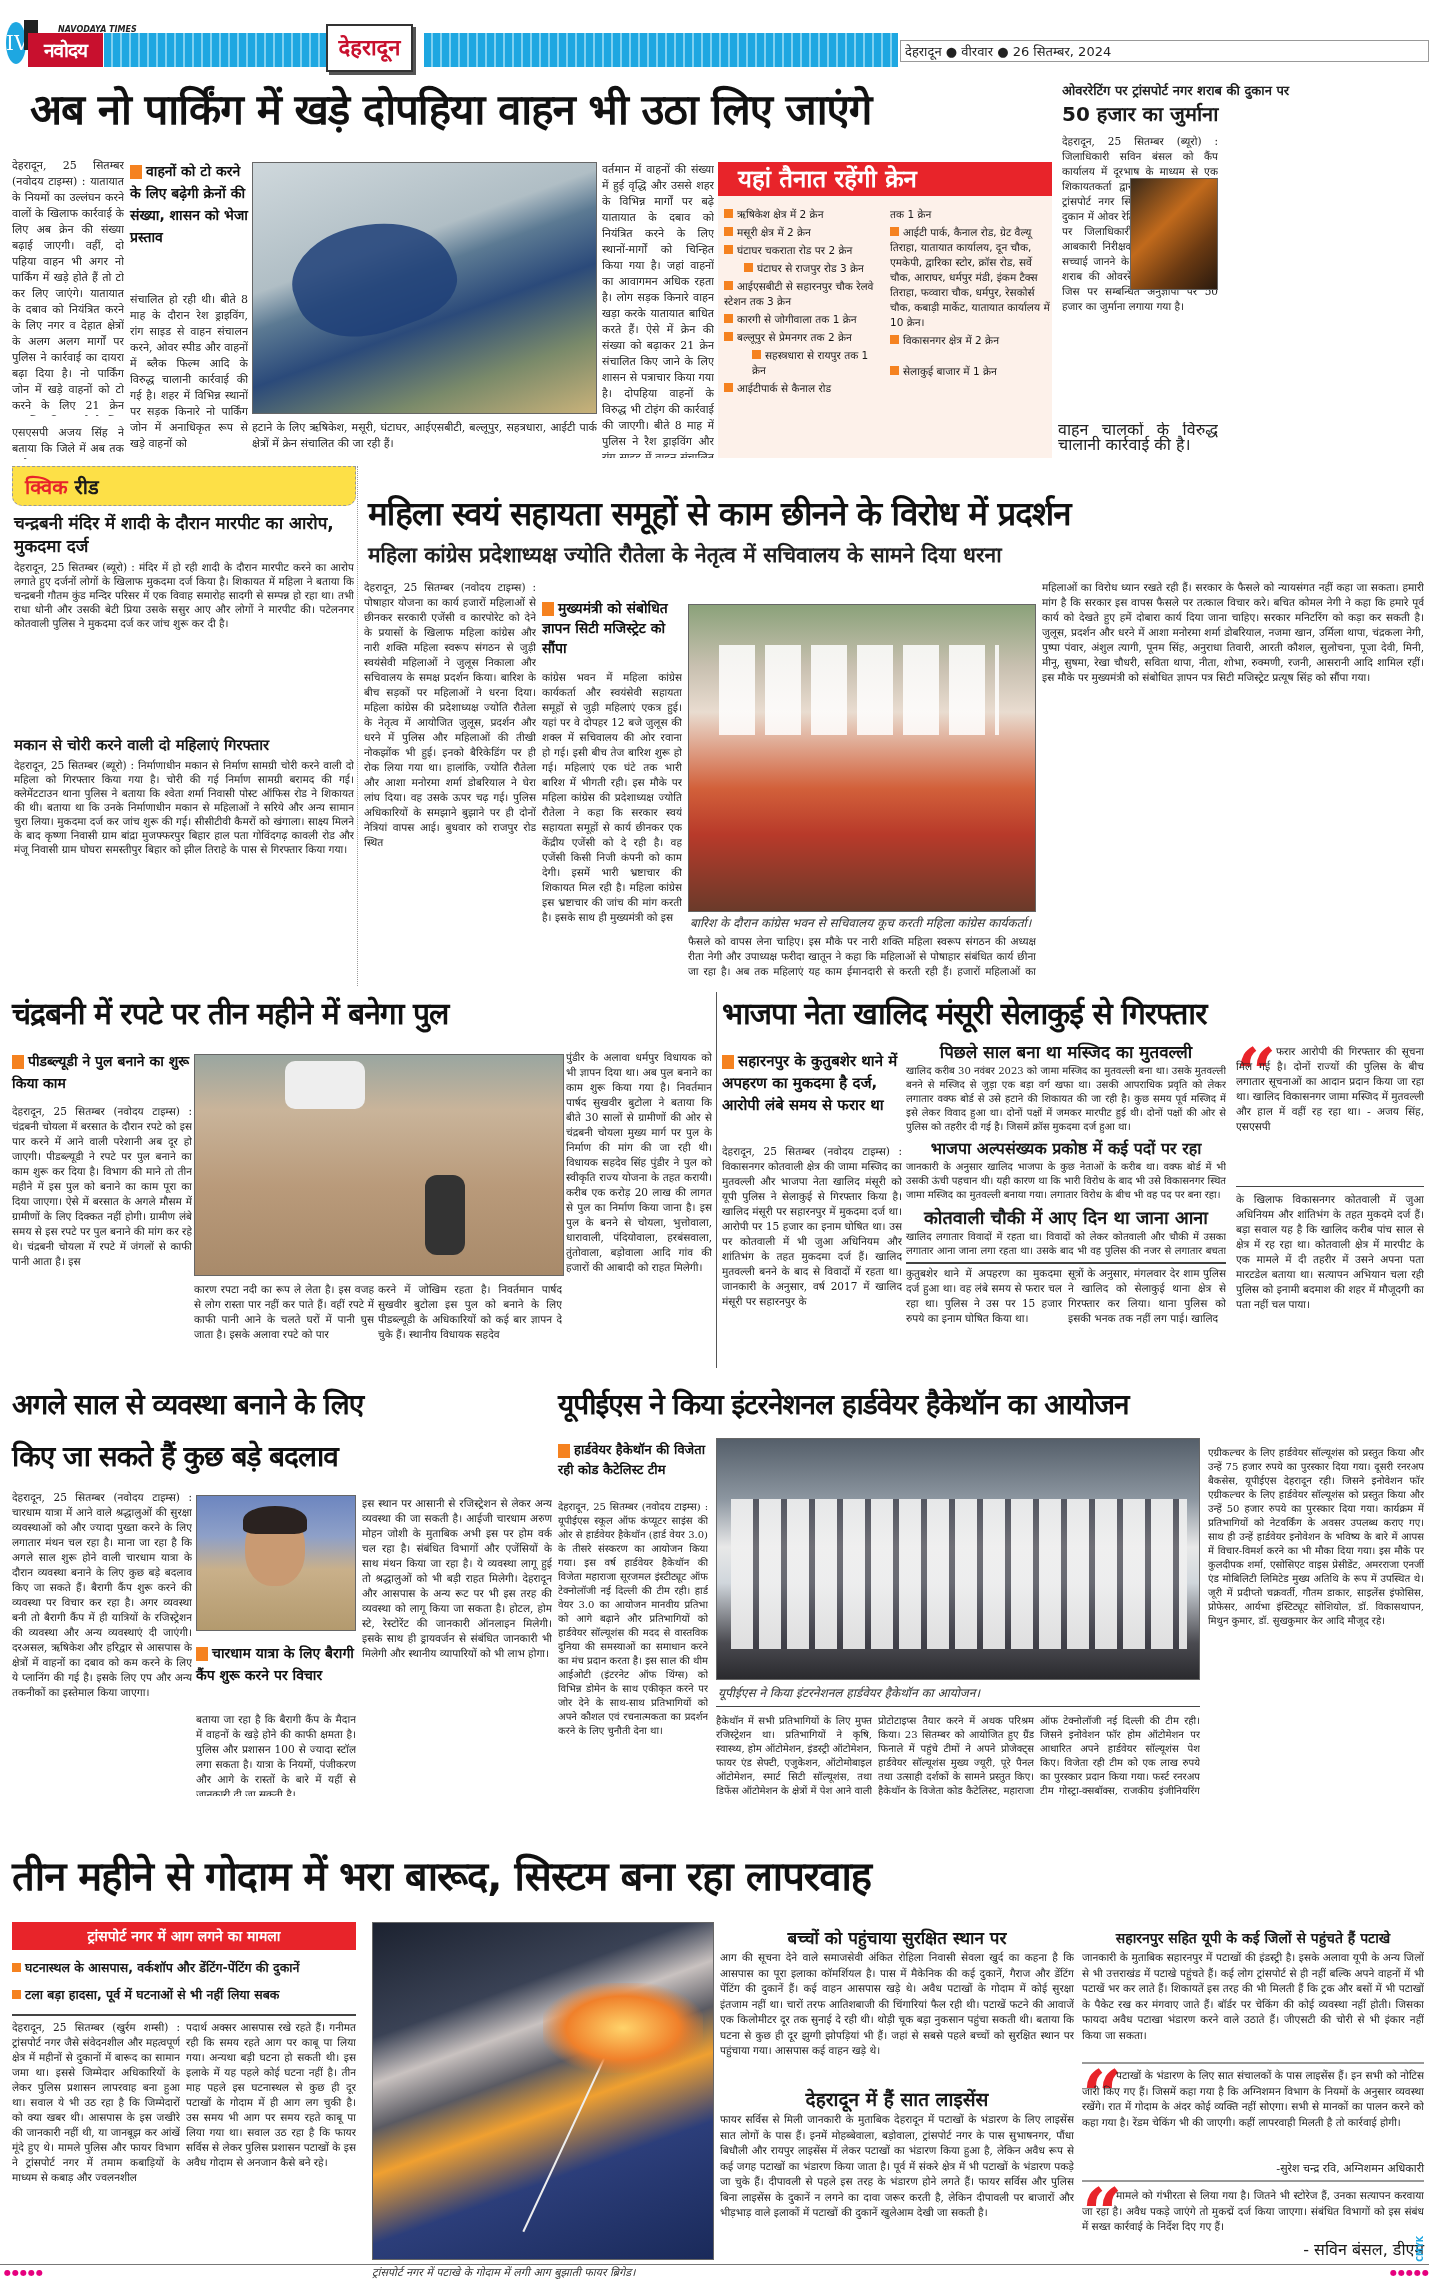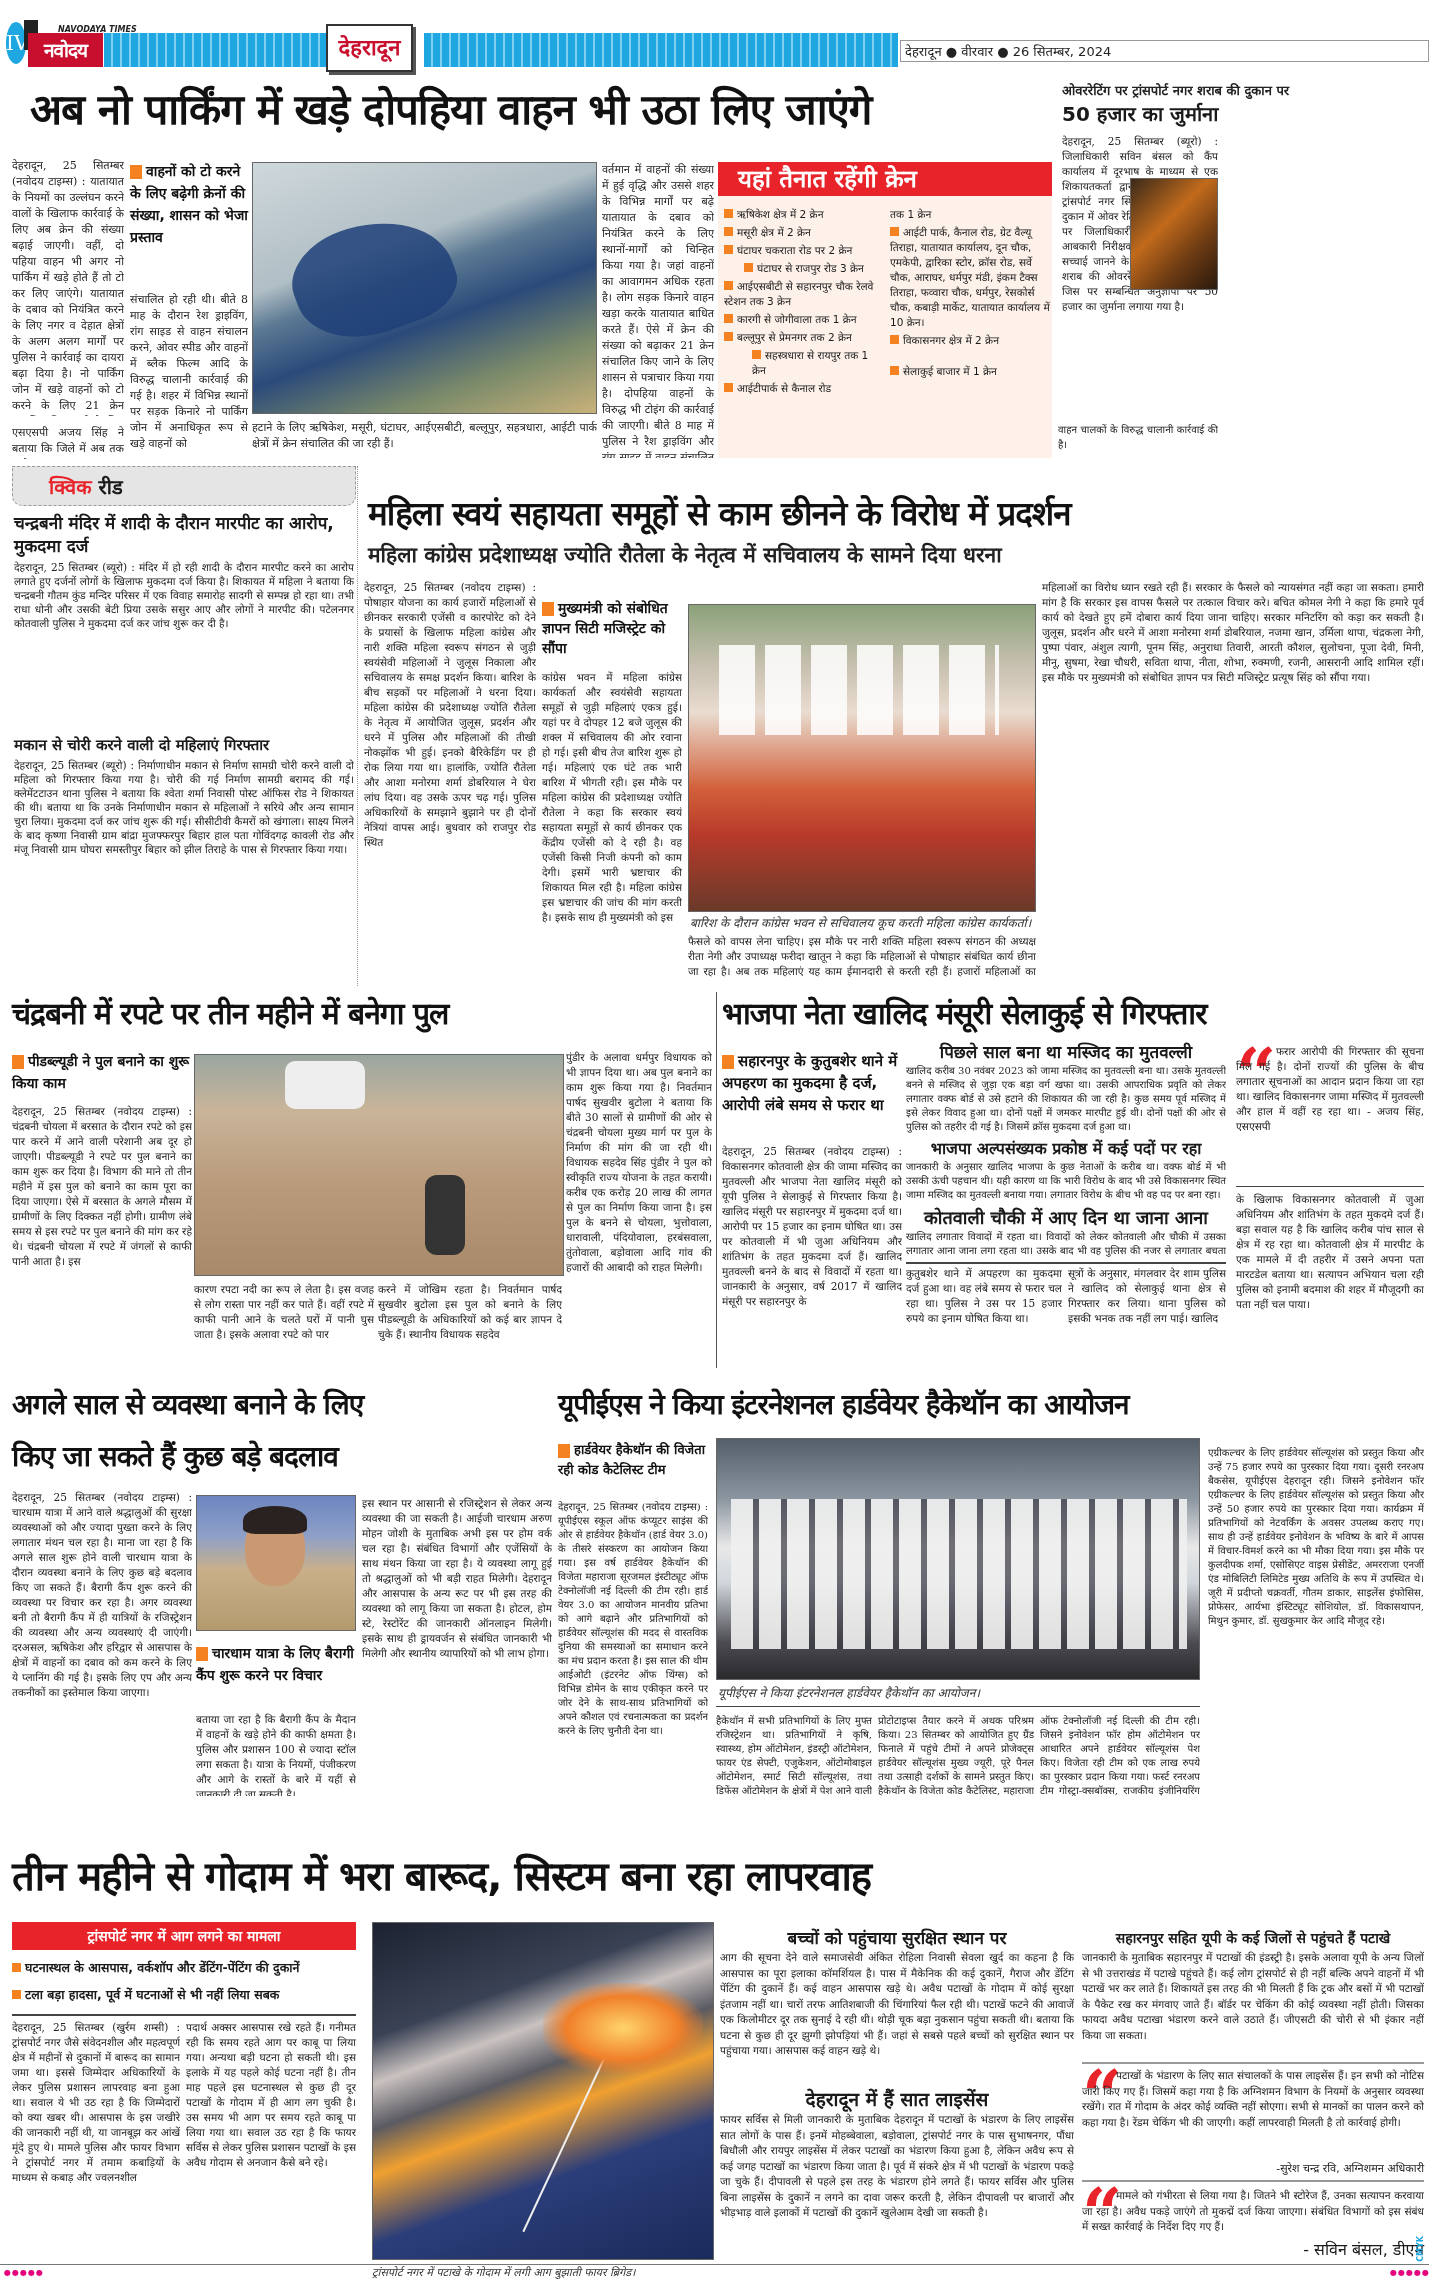--- a/index.html
+++ b/index.html
@@ -64,23 +64,23 @@
       <div style="margin-bottom: 0;"><span style="display: inline-block; width: 9px; height: 9px; background: rgb(245, 130, 32); margin-right: 4px;"></span><span>सेलाकुई बाजार में 1 क्रेन</span></div>
     </div>
 </div>
 
 <div class="abs" style="left:1058px;top:78px;width:365px;height:382px">
   <div style="font-weight:bold;font-size:13px;line-height:18px;color:#222;padding:4px 0 0 4px">ओवररेटिंग पर ट्रांसपोर्ट नगर शराब की दुकान पर</div>
   <div style="font-weight:bold;font-size:20px;line-height:28px;padding-left:4px">50 हजार का जुर्माना</div>
   <div class="abs photo" style="left:72px;top:100px;width:88px;height:112px;background:linear-gradient(135deg,#3a2a1a,#c16a1c 40%,#6b3a12 70%,#2a1a0e)"></div>
   <div class="txt" style="margin-top:6px;font-size:10.5px;line-height:15px;height:220px;width:160px;padding-left:4px">देहरादून, 25 सितम्बर (ब्यूरो) : जिलाधिकारी सविन बंसल को कैंप कार्यालय में दूरभाष के माध्यम से एक शिकायतकर्ता द्वारा सूचना दी गई की ट्रांसपोर्ट नगर स्थित अंग्रेजी शराब की दुकान में ओवर रेटिंग की जा रही है, जिस पर जिलाधिकारी ने तुरंत संबंधित आबकारी निरीक्षक को मौके पर जाकर सच्चाई जानने के निर्देश दिए। मौके पर शराब की ओवररेटिंग होना पाया गया, जिस पर सम्बन्धित अनुज्ञापी पर 50 हजार का जुर्माना लगाया गया है।</div>
 </div>
-<div class="abs txt" style="left:1058px;top:422px;width:160px;height:34px;font-size:10px;line-height:15px">वाहन चालकों के विरुद्ध चालानी कार्रवाई की है।</div>
+<div class="abs txt" style="left:1058px;top:422px;width:160px;height:34px;font-size:16px;line-height:15px">वाहन चालकों के विरुद्ध चालानी कार्रवाई की है।</div>
 
-<div class="abs" style="left:12px;top:466px;width:344px;height:40px;background:#e5e5e5;border:1px dashed #999;border-radius:0 0 10px 10px;padding-left:36px;font-weight:bold;font-size:20px;line-height:40px">
+<div class="abs" style="left:12px;top:466px;width:344px;height:40px;background:#fde047;border:1px dashed #999;border-radius:0 0 10px 10px;padding-left:12px;font-weight:bold;font-size:20px;line-height:40px">
   <span style="color:#e8242a">क्विक</span>
   <span>रीड</span>
 </div>
 <div class="abs vrule" style="left:357px;top:466px;height:520px"></div>
 <div class="abs" style="left:14px;top:512px;width:340px;font-weight:bold;font-size:17px;line-height:23px">चन्द्रबनी मंदिर में शादी के दौरान मारपीट का आरोप, मुकदमा दर्ज</div>
 <div class="abs txt" style="left:14px;top:560px;width:340px;height:168px;font-size:10.5px;line-height:14px">देहरादून, 25 सितम्बर (ब्यूरो) : मंदिर में हो रही शादी के दौरान मारपीट करने का आरोप लगाते हुए दर्जनों लोगों के खिलाफ मुकदमा दर्ज किया है। शिकायत में महिला ने बताया कि चन्द्रबनी गौतम कुंड मन्दिर परिसर में एक विवाह समारोह सादगी से सम्पन्न हो रहा था। तभी राधा धोनी और उसकी बेटी प्रिया उसके ससुर आए और लोगों ने मारपीट की। पटेलनगर कोतवाली पुलिस ने मुकदमा दर्ज कर जांच शुरू कर दी है।</div>
 <div class="abs" style="left:14px;top:734px;width:340px;font-weight:bold;font-size:15px;line-height:22px">मकान से चोरी करने वाली दो महिलाएं गिरफ्तार</div>
 <div class="abs txt" style="left:14px;top:758px;width:340px;height:226px;font-size:10.5px;line-height:14px">देहरादून, 25 सितम्बर (ब्यूरो) : निर्माणाधीन मकान से निर्माण सामग्री चोरी करने वाली दो महिला को गिरफ्तार किया गया है। चोरी की गई निर्माण सामग्री बरामद की गई। क्लेमेंटटाउन थाना पुलिस ने बताया कि श्वेता शर्मा निवासी पोस्ट ऑफिस रोड ने शिकायत की थी। बताया था कि उनके निर्माणाधीन मकान से महिलाओं ने सरिये और अन्य सामान चुरा लिया। मुकदमा दर्ज कर जांच शुरू की गई। सीसीटीवी कैमरों को खंगाला। साक्ष्य मिलने के बाद कृष्णा निवासी ग्राम बांद्रा मुजफ्फरपुर बिहार हाल पता गोविंदगढ़ कावली रोड और मंजू निवासी ग्राम घोघरा समस्तीपुर बिहार को झील तिराहे के पास से गिरफ्तार किया गया।</div>
 
 <div class="abs hl" style="left:368px;top:490px;font-size:33px;line-height:48px">महिला स्वयं सहायता समूहों से काम छीनने के विरोध में प्रदर्शन</div>

